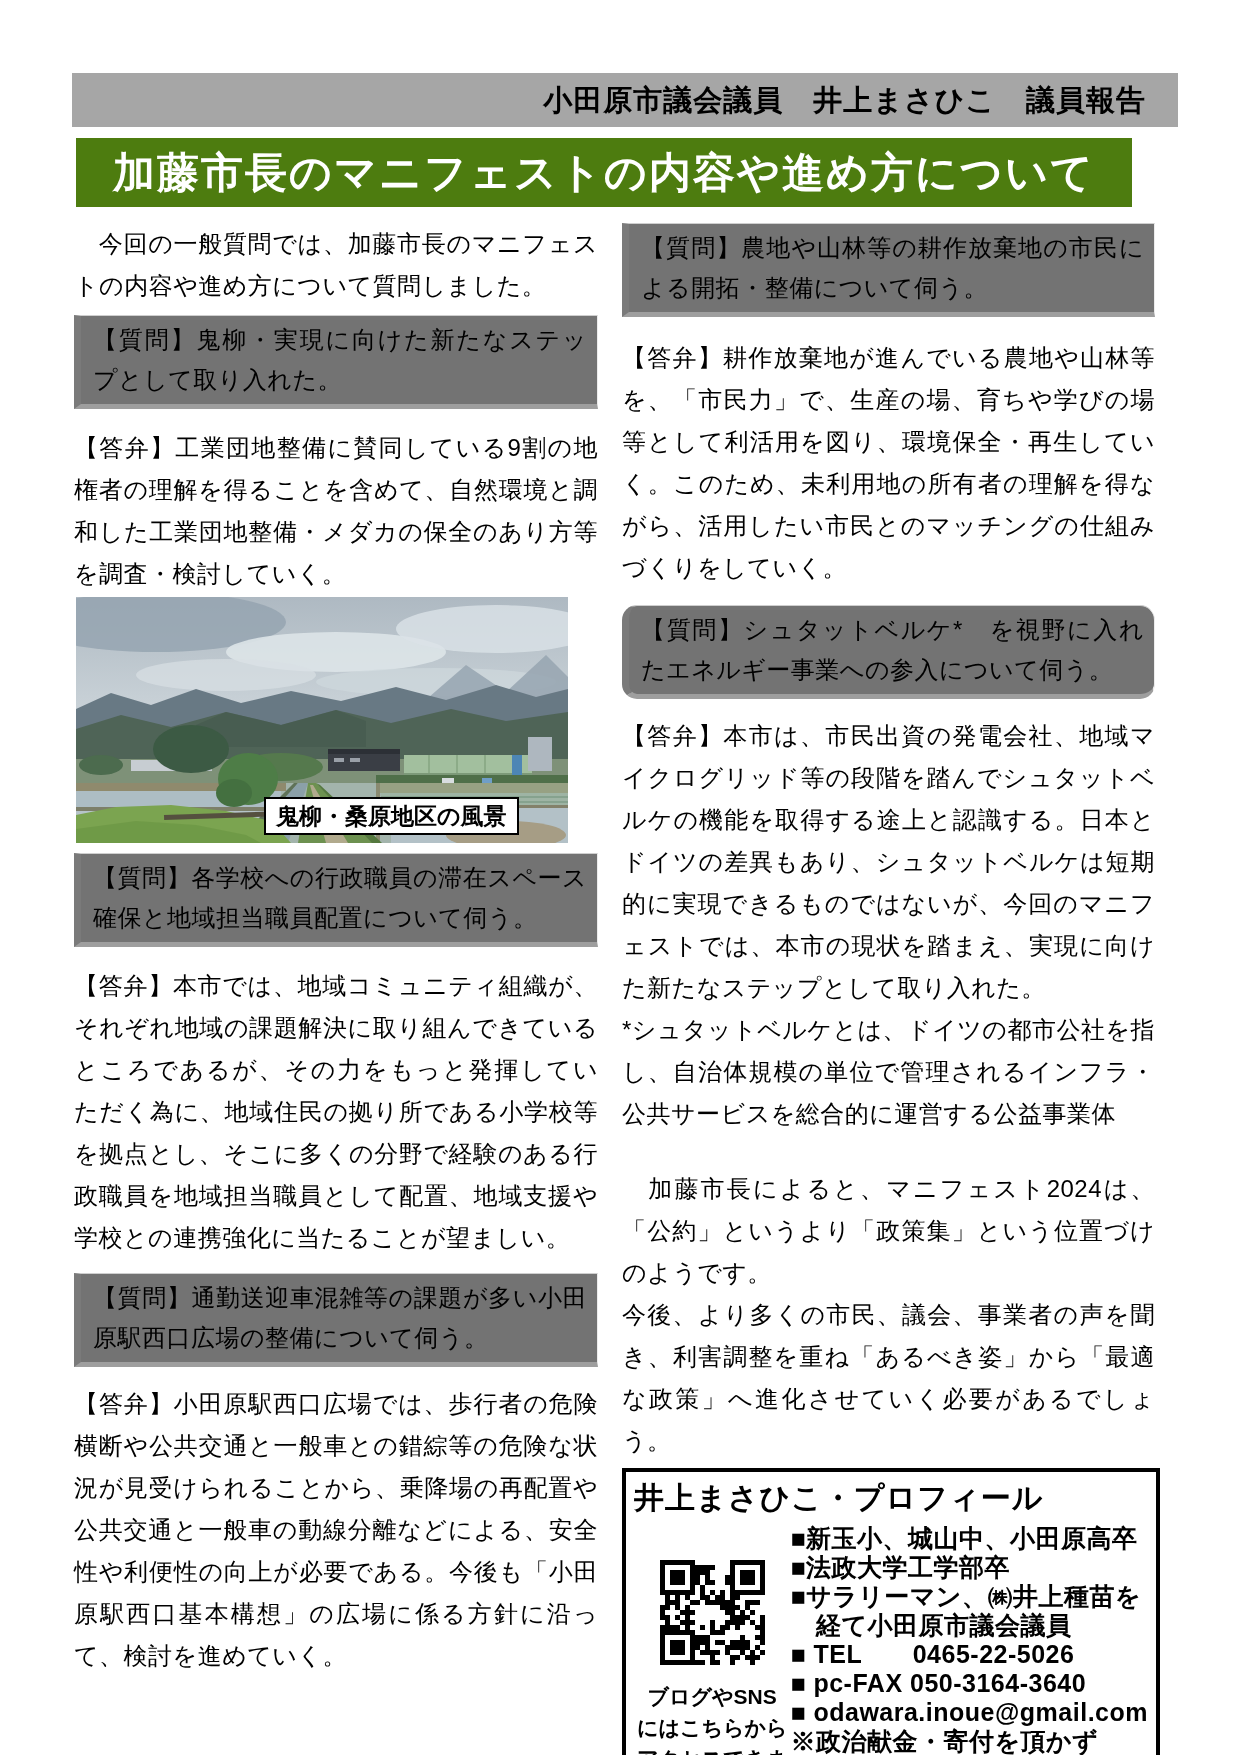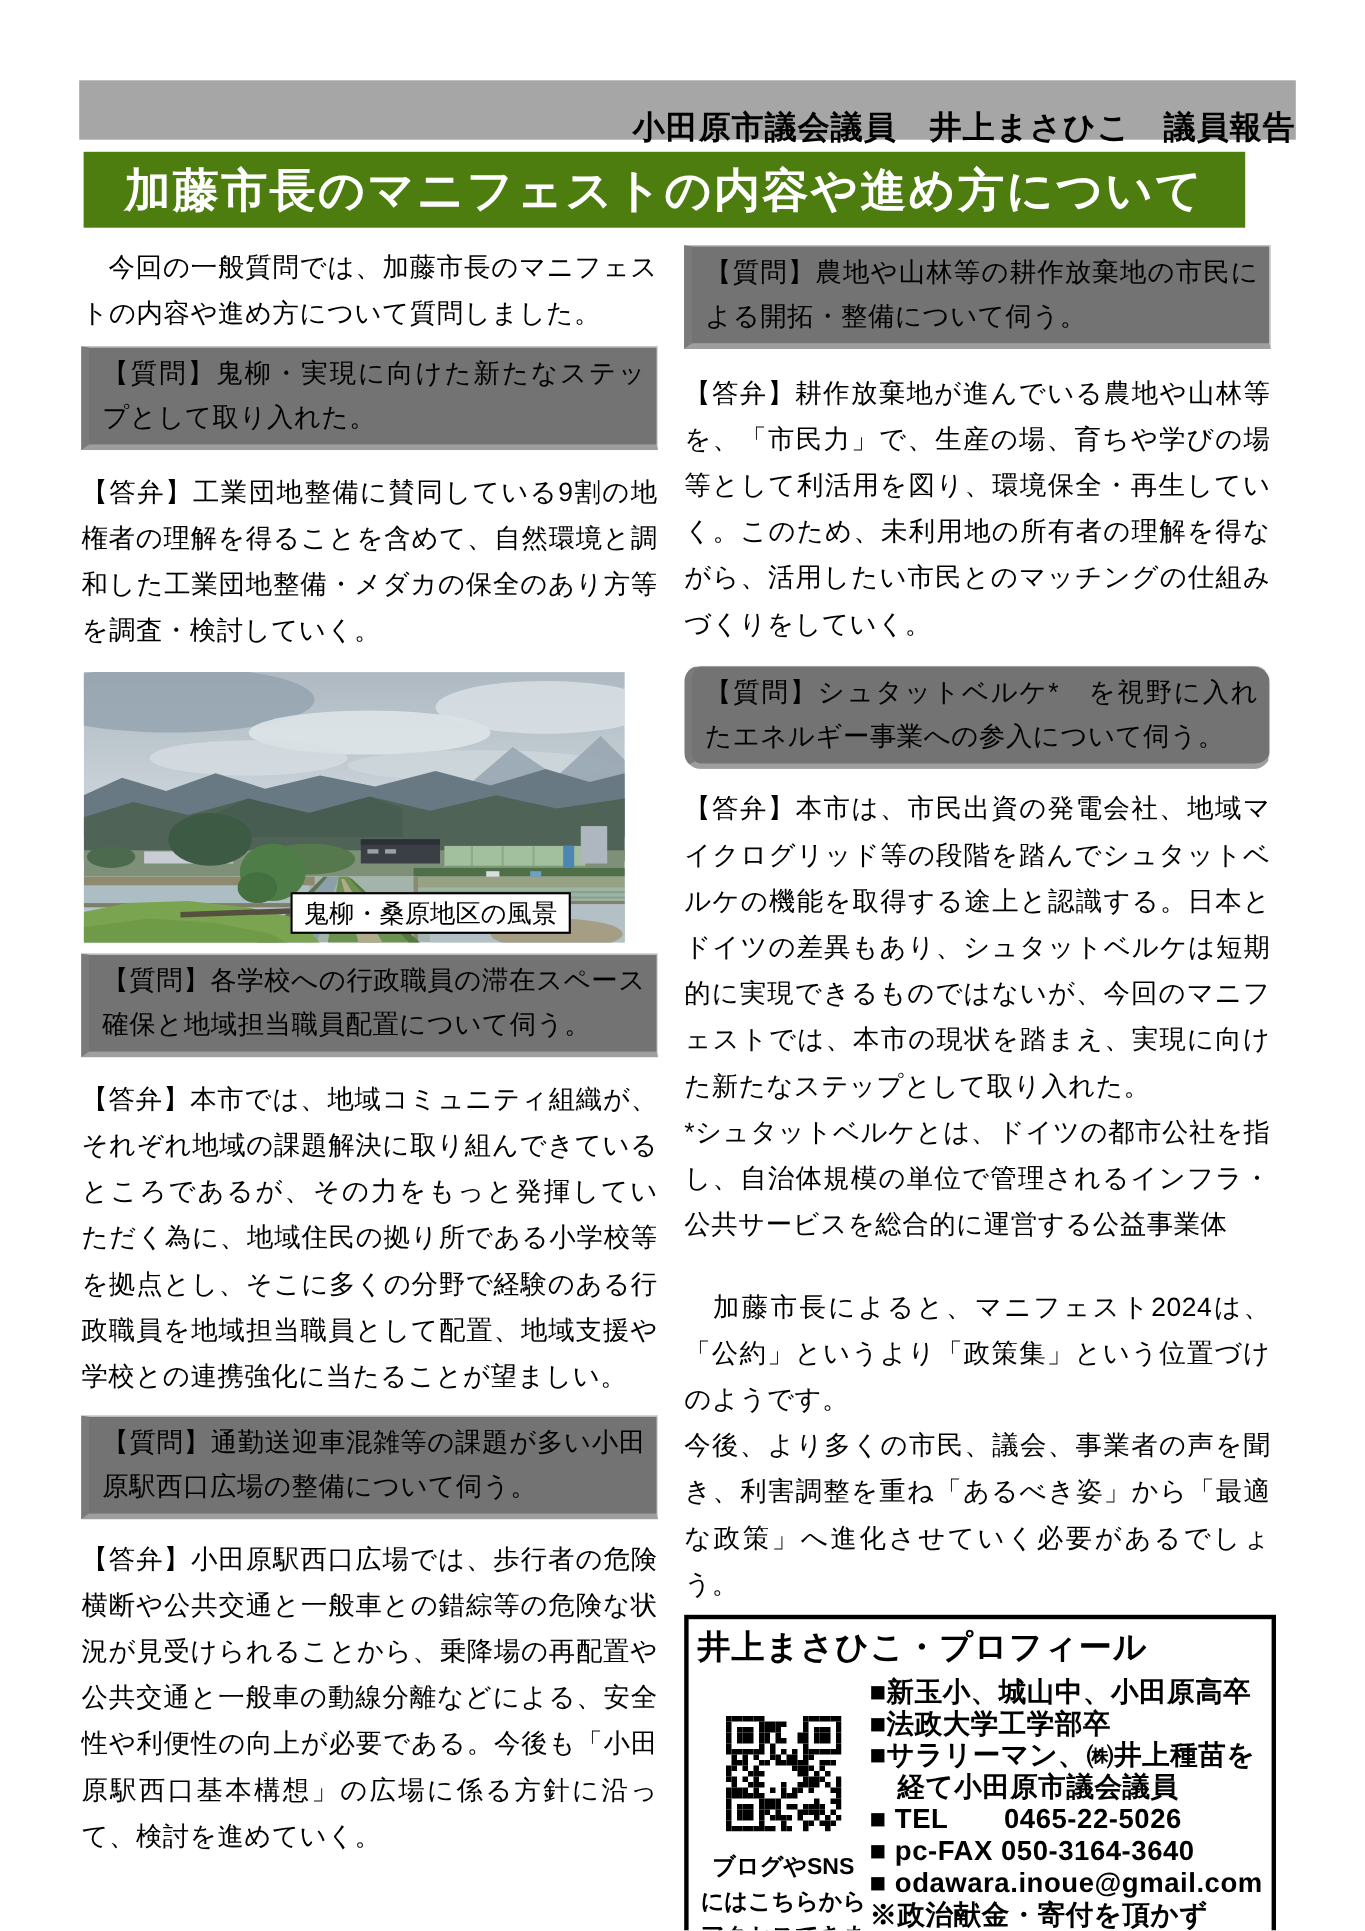--- a/index.html
+++ b/index.html
@@ -1,39 +1,39 @@
 <!DOCTYPE html>
 <html><head>
 <meta charset="utf-8">
 <style>
   html,body { margin:0; padding:0; background:#ffffff; }
   body { font-family: "Liberation Sans", sans-serif; color:#000; }
   .page { position:relative; width:1241px; height:1755px; background:#fff; overflow:hidden; }
 
   .header-bar { position:absolute; left:72px; top:73px; width:1106px; height:54px; background:#a6a6a6; text-align:right; }
-  .header-bar span { display:inline-block; line-height:54px; font-size:29px; font-weight:bold; padding-right:0; letter-spacing:1px;margin-top:16px; }
+  .header-bar span { display:inline-block; line-height:54px; font-size:29px; font-weight:bold; padding-right:32px; letter-spacing:1px; }
 
   .title-bar { position:absolute; left:76px; top:138px; width:1056px; height:69px; background:#4d7c0f; }
   .title-bar span { display:block; color:#fff; text-align:center; font-weight:bold; font-size:42px; line-height:69px; letter-spacing:2px; }
 
   .col { position:absolute; top:207px; }
   .col-left  { left:74px;  width:524px; }
   .col-right { left:622px; width:533px; }
 
   .body-text { margin:0; font-size:24px; line-height:42px; letter-spacing:0.5px; text-align:justify; }
   .mt16 { margin-top:16px; } .mt18 { margin-top:18px; } .mt20 { margin-top:20px; }
   .mt30 { margin-top:33px; } .mt0 { margin-top:0; }
 
   .qbox { background:#737373; border-left:7px solid #7a7a7a; border-bottom:5px solid #9e9e9e;
           border-top:1px solid #cfcfcf; border-right:1px solid #ececec;
           padding:4px 10px 4px 12px; font-size:24px; line-height:40px; letter-spacing:0.5px; text-align:justify; }
   .qb1 { margin-top:8px; } .qb2 { margin-top:10px; } .qb3 { margin-top:14px;font-family:Liberation Serif, serif; }
   .qb4 { margin-top:16px; } .qb5 { margin-top:16px;border-radius:15px; }
 
-  .photo { position:relative; width:552px; height:246px; margin-top:16px; margin-left:2px; overflow:hidden; }
+  .photo { position:relative; width:552px; height:246px; margin-top:2px; margin-left:2px; overflow:hidden;font-weight:bold; }
   .photo svg { display:block; }
   .photo-caption { position:absolute; left:188px; top:200px; background:#fff; border:2px solid #000;
                    padding:0 10px; font-size:23px; line-height:34px; white-space:nowrap; }
 
   .profile-box { margin-top:6px; width:538px; box-sizing:border-box; border:4px solid #000; padding:4px 8px 10px; background:#fff; }
   .profile-title { text-align:left; font-size:30px; font-weight:bold; line-height:44px; letter-spacing:1px; }
   .profile-row { display:flex; }
   .profile-qr-col { width:178px; text-align:center; padding-top:40px; }
   .qr-svg { width:105px; height:105px; display:inline-block; background:#fff; }
   .qr-caption { margin-top:12px; font-size:21px; font-weight:bold; line-height:31px; }

